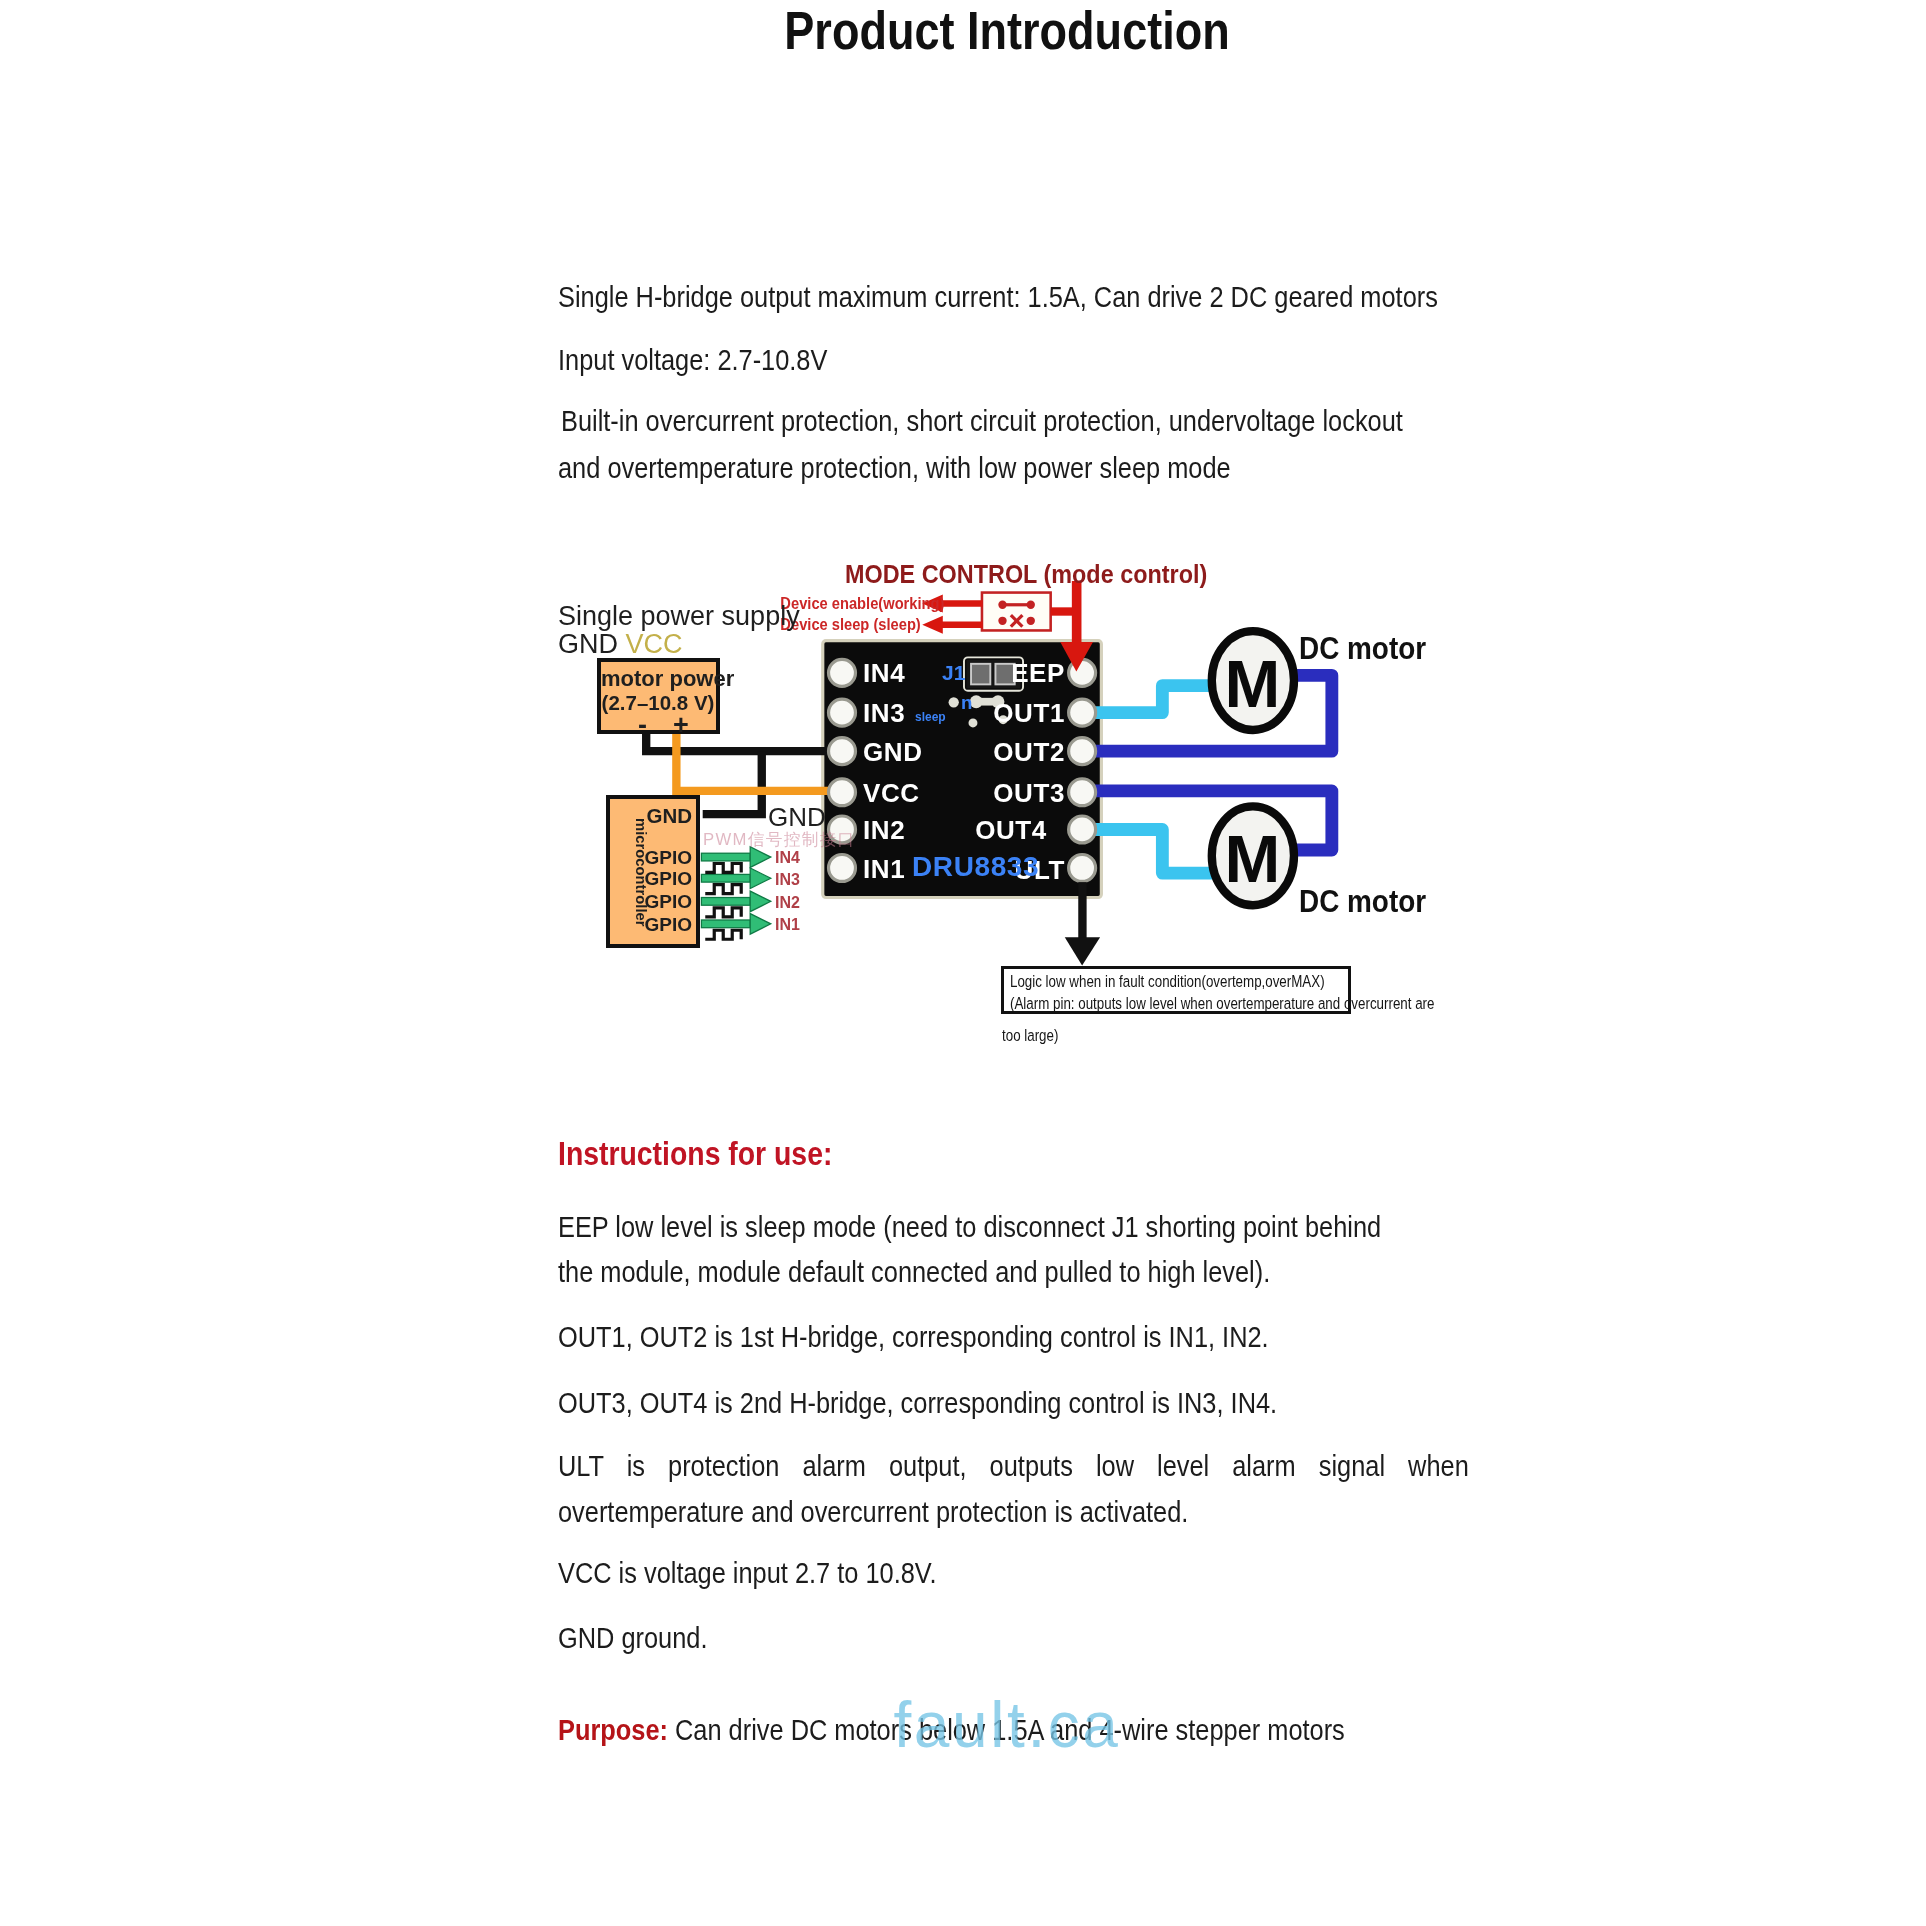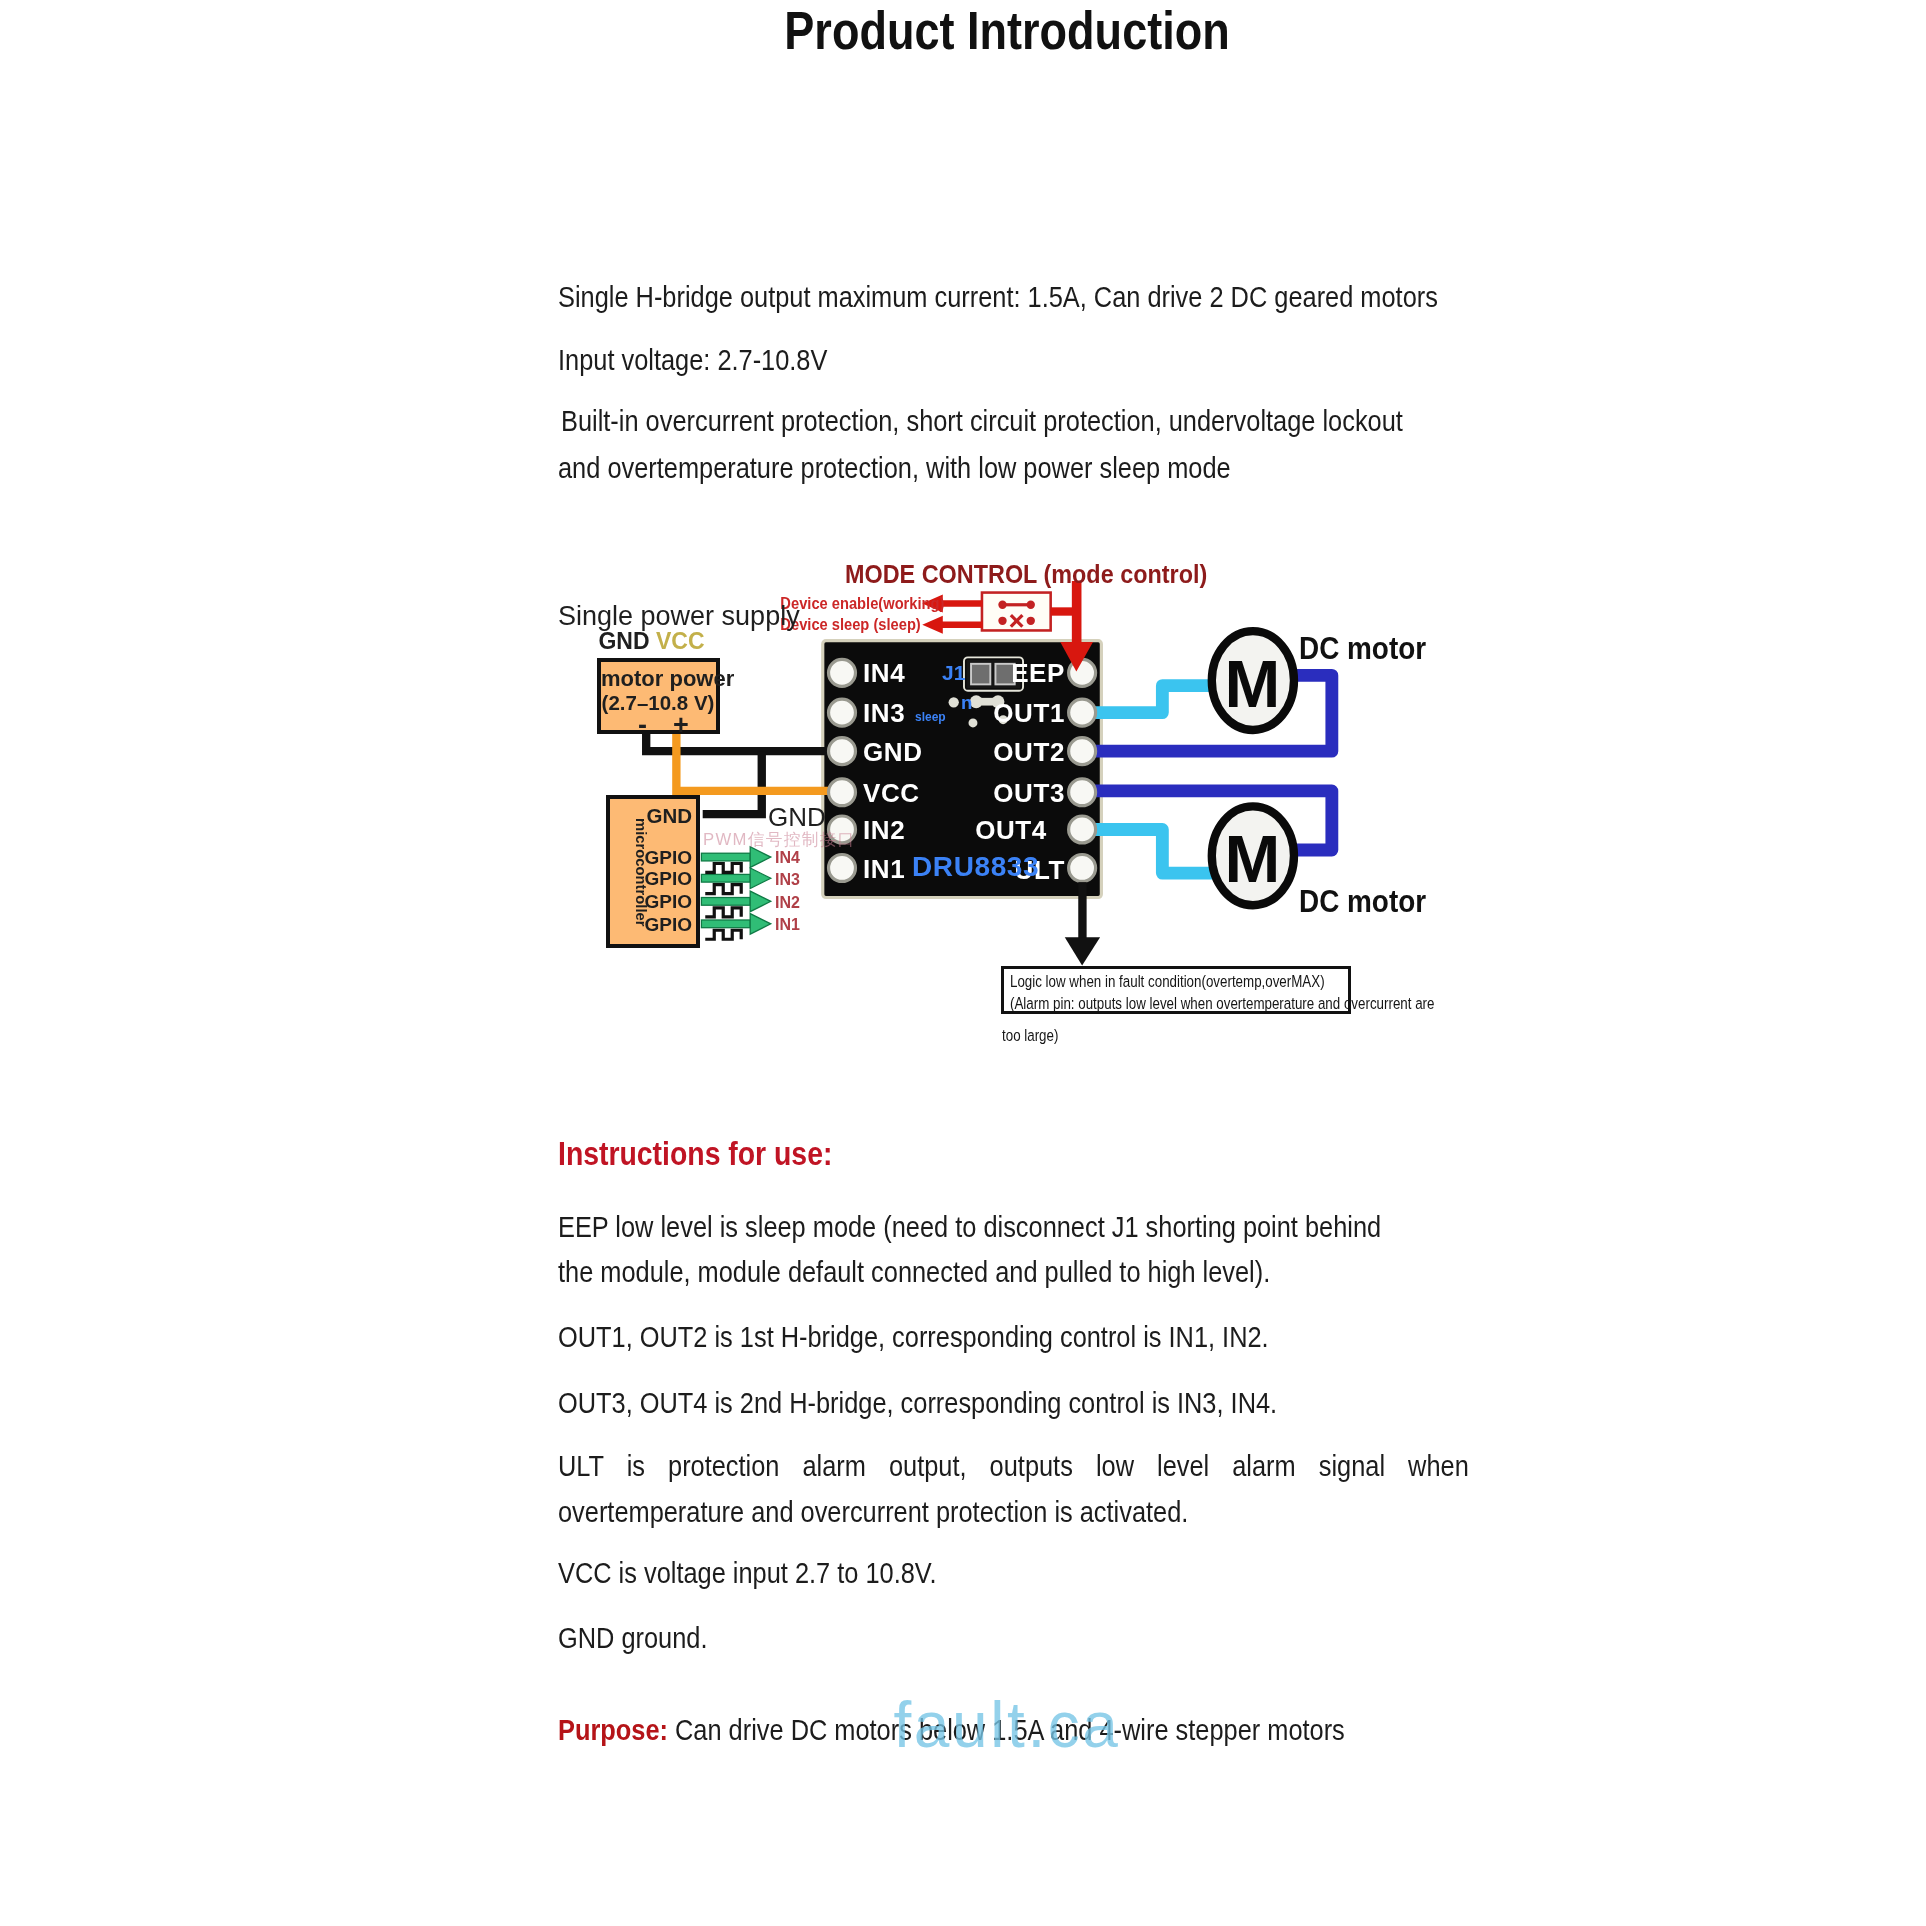--- a/index.html
+++ b/index.html
@@ -147,21 +147,21 @@
   <div class="abs t body-txt cx" style="left:514px;top:280px;">Single H-bridge output maximum current: 1.5A, Can drive 2 DC geared motors</div>
   <div class="abs t body-txt cx" style="left:514px;top:343px;">Input voltage: 2.7-10.8V</div>
   <div class="abs t body-txt cx" style="left:517px;top:404px;">Built-in overcurrent protection, short circuit protection, undervoltage lockout</div>
   <div class="abs t body-txt cx" style="left:514px;top:451px;">and overtemperature protection, with low power sleep mode</div>
 
   <div class="abs t modectl cx9" style="left:801px;top:560px;">MODE CONTROL (mode control)</div>
   <div class="abs t devlbl" style="left:718px;top:595px;width:153px;transform:scaleX(.88);transform-origin:100% 50%;">Device enable(working)</div>
   <div class="abs t devlbl" style="left:718px;top:616px;width:153px;transform:scaleX(.88);transform-origin:100% 50%;">Device sleep (sleep)</div>
 
   <div class="abs t" style="left:514px;top:601px;width:187px;text-align:center;font-size:27px;">Single power supply</div>
-  <div class="abs t" style="left:514px;top:629px;width:187px;text-align:center;font-size:23px;font-weight:700;">
+  <div class="abs t" style="left:514px;top:629px;width:187px;text-align:left;font-size:27px;font-weight:400;">
     <span>GND</span>
     <span style="color:#c3b04a;">VCC</span>
   </div>
 
   <div class="abs box" style="left:553px;top:658px;width:123px;height:76px;border:4.5px solid #111;">
     <div class="abs t" style="left:0;top:5.1px;width:114px;text-align:center;font-size:22px;font-weight:700;">motor power</div>
     <div class="abs t" style="left:0;top:29.5px;width:114px;text-align:center;font-size:20.5px;font-weight:700;">(2.7–10.8 V)</div>
     <span class="abs t" style="left:37px;top:48px;font-size:27px;font-weight:700;">-</span>
     <span class="abs t" style="left:72px;top:48px;font-size:27px;font-weight:700;">+</span>
   </div>

